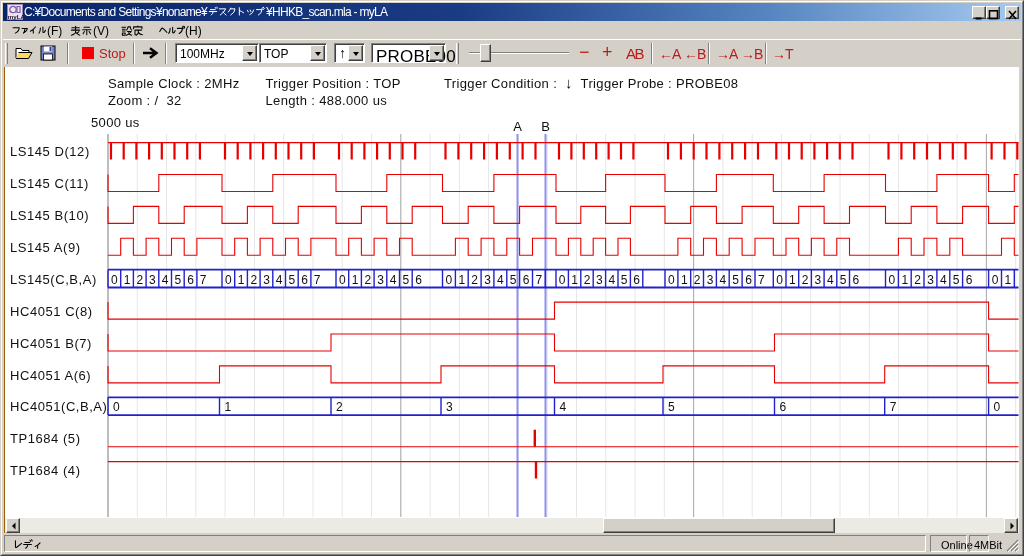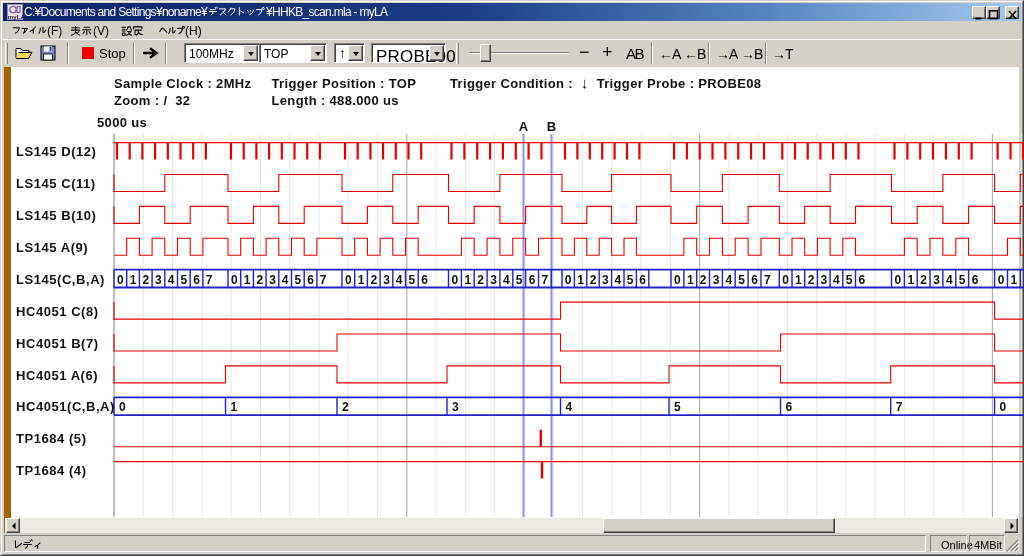--- a/index.html
+++ b/index.html
@@ -27,23 +27,23 @@
   border-top:1.5px solid #808080; border-left:1.5px solid #808080;
   border-bottom:1.5px solid #fff; border-right:1.5px solid #fff;
   box-shadow:inset 1px 1px 0 #404040; font-size:12px; color:#000; }
 .combo .cv { position:absolute; left:4px; top:2.5px; white-space:nowrap; }
 .combo .cb { position:absolute; right:1px; top:1px; bottom:1px; width:15px; background:#d4d0c8;
   border-top:1px solid #fff; border-left:1px solid #fff;
   border-right:1px solid #404040; border-bottom:1px solid #404040;
   box-shadow:inset -1px -1px 0 #808080; }
 .combo .cb:after { content:""; position:absolute; left:3.5px; top:6px;
   border:3.5px solid transparent; border-top:4px solid #000; }
-.tsym { position:absolute; font-size:13px; color:#000000; white-space:nowrap; }
+.tsym { position:absolute; font-size:13px; color:#b91c1c; white-space:nowrap; }
 #client { left:4px; top:67px; width:1015px; height:466px; background:#fff;
-  border-left:7px solid #a16207;font-weight:bold; }
+  border-left:1px solid #a16207; }
 #scroll { left:5px; top:518px; width:1014px; height:14.5px; background:#ecebe3; }
 .sbtn { position:absolute; top:0; width:14px; height:14.5px; background:#d4d0c8;
   border-top:1px solid #fff; border-left:1px solid #fff;
   border-right:1px solid #404040; border-bottom:1px solid #404040;
   box-shadow:inset -1px -1px 0 #808080; }
 #thumb { position:absolute; left:598px; top:0; width:232px; height:14.5px; background:#d4d0c8;
   border-top:1px solid #fff; border-left:1px solid #fff;
   border-right:1px solid #404040; border-bottom:1px solid #404040;
   box-shadow:inset -1px -1px 0 #808080; }
 #status { left:3px; top:534px; width:1018px; height:19px; font-size:11px; color:#000; }
@@ -116,21 +116,21 @@
     <rect x="9.5" y="2" width="2" height="4" fill="#30409a"></rect>
   </svg>
   <div class="sep" style="left:64px"></div>
   <div style="position:absolute;left:79px;top:7px;width:12px;height:12px;background:#f00000"></div>
   <span class="tsym" style="left:96px;top:6px">Stop</span>
   <div class="sep" style="left:130px"></div>
   <svg style="position:absolute;left:139px;top:6px" width="20" height="14" viewBox="0 0 20 14">
     <path d="M1 7 H13 M8 2.2 L14.5 7 L8 11.8" fill="none" stroke="#000" stroke-width="2.4"></path>
   </svg>
   <div class="sep" style="left:162px"></div>
-  <div class="combo" style="left:181px;width:76px">
+  <div class="combo" style="left:172px;width:84px">
       <span class="cv">100MHz</span>
       <span class="cb"></span>
     </div>
   <div class="combo" style="left:256px;width:68px">
       <span class="cv">TOP</span>
       <span class="cb"></span>
     </div>
   <div class="combo" style="left:331px;width:31px">
       <span class="cv" style="top:1px;font-size:14px">↑</span>
       <span class="cb"></span>
@@ -287,20 +287,20 @@
   <div class="pane" style="left:1px;width:922px">
       <svg style="position:absolute;left:0;top:0" width="60" height="17" viewBox="0 0 60 17">
         <path d="M3 2 V9.5 Q3 10.8 4.5 9.8 L10.5 5" transform="translate(8.0 3.2) scale(0.82)" stroke="#000" stroke-width="1.05" fill="none" vector-effect="non-scaling-stroke" stroke-linecap="round" stroke-linejoin="round"></path>
         <path d="M2.5 4 H8.5 M1 6.5 H10.5 M6 6.5 Q6 9.5 3.5 11 M8.7 1.2 L9.5 2.6 M10.7 0.7 L11.5 2.1" transform="translate(17.8 3.2) scale(0.82)" stroke="#000" stroke-width="1.05" fill="none" vector-effect="non-scaling-stroke" stroke-linecap="round" stroke-linejoin="round"></path>
         <path d="M9 4.5 Q6.5 7.5 3 9 M6 7.5 V11" transform="translate(27.7 3.2) scale(0.82)" stroke="#000" stroke-width="1.05" fill="none" vector-effect="non-scaling-stroke" stroke-linecap="round" stroke-linejoin="round"></path>
       </svg>
     </div>
   <div class="pane" style="left:927px;width:37px">
       <span style="position:absolute;left:10px;top:2.5px">Online</span>
     </div>
-  <div class="pane" style="left:966px;width:36px">
+  <div class="pane" style="left:966px;width:20px">
       <span style="position:absolute;left:4px;top:2.5px">4MBit</span>
     </div>
   <svg style="position:absolute;right:2px;top:5px" width="13" height="13" viewBox="0 0 13 13">
     <path d="M12 1 L1 12 M12 5 L5 12 M12 9 L9 12" stroke="#808080" stroke-width="1.2" fill="none"></path>
     <path d="M13 2 L2 13 M13 6 L6 13 M13 10 L10 13" stroke="#fff" stroke-width="1" fill="none"></path>
   </svg>
 </div>
 
 </body></html>

